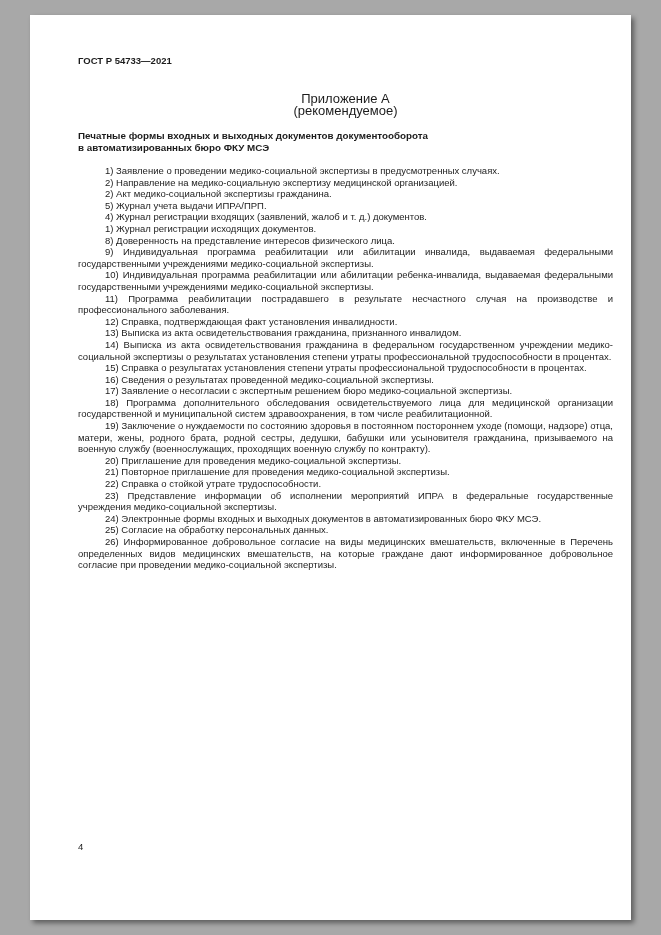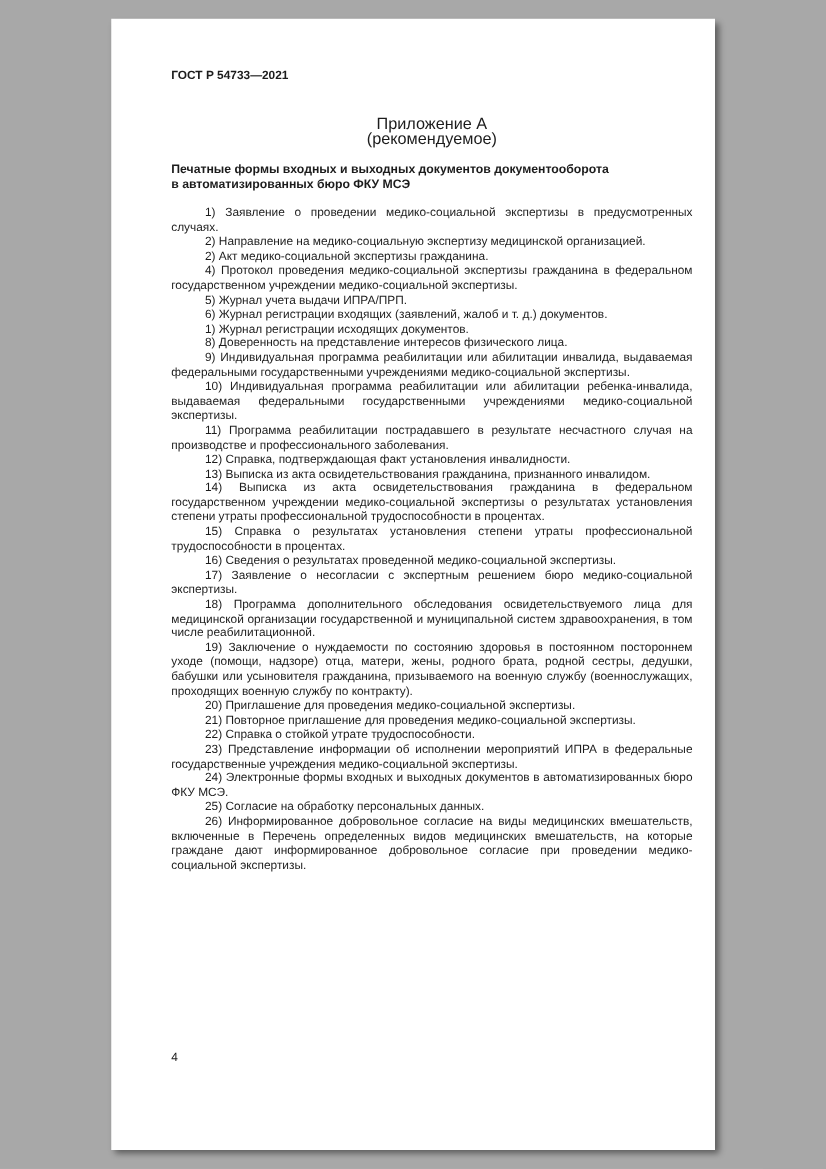--- a/index.html
+++ b/index.html
@@ -9,21 +9,21 @@
     font-family: "Liberation Sans", sans-serif;
   }
   .viewport {
     width: 661px;
     height: 935px;
     background: #a8a8a8;
     overflow: hidden;
   }
   .page {
     box-sizing: border-box;
-    width: 483px;
+    width: 601px;
     height: 905px;
     margin: 15px auto 0 auto;
     background: #ffffff;
     box-shadow: 3px 3px 5px rgba(0,0,0,0.45);
     position: relative;
     padding: 40px 18px 17px 48px;
     color: #1c1c1c;
   }
   .gost-header {
     font-size: 9.5px;
@@ -75,23 +75,22 @@
 
     <div class="doc-title">
       <div>Печатные формы входных и выходных документов документооборота</div>
       <div>в автоматизированных бюро ФКУ МСЭ</div>
     </div>
 
     <div class="body-text">
       <p>1) Заявление о проведении медико-социальной экспертизы в предусмотренных случаях.</p>
       <p>2) Направление на медико-социальную экспертизу медицинской организацией.</p>
       <p>2) Акт медико-социальной экспертизы гражданина.</p>
-      <p>4) Протокол проведения медико-социальной экспертизы гражданина в федеральном государственном учреждении медико-социальной экспертизы.</p>
       <p>5) Журнал учета выдачи ИПРА/ПРП.</p>
-      <p>6) Журнал регистрации входящих (заявлений, жалоб и т. д.) документов.</p>
+      <p>4) Журнал регистрации входящих (заявлений, жалоб и т. д.) документов.</p>
       <p>1) Журнал регистрации исходящих документов.</p>
       <p>8) Доверенность на представление интересов физического лица.</p>
       <p>9) Индивидуальная программа реабилитации или абилитации инвалида, выдаваемая федеральными государственными учреждениями медико-социальной экспертизы.</p>
       <p>10) Индивидуальная программа реабилитации или абилитации ребенка-инвалида, выдаваемая федеральными государственными учреждениями медико-социальной экспертизы.</p>
       <p>11) Программа реабилитации пострадавшего в результате несчастного случая на производстве и профессионального заболевания.</p>
       <p>12) Справка, подтверждающая факт установления инвалидности.</p>
       <p>13) Выписка из акта освидетельствования гражданина, признанного инвалидом.</p>
       <p>14) Выписка из акта освидетельствования гражданина в федеральном государственном учреждении медико-социальной экспертизы о результатах установления степени утраты профессиональной трудоспособности в процентах.</p>
       <p>15) Справка о результатах установления степени утраты профессиональной трудоспособности в процентах.</p>
       <p>16) Сведения о результатах проведенной медико-социальной экспертизы.</p>

